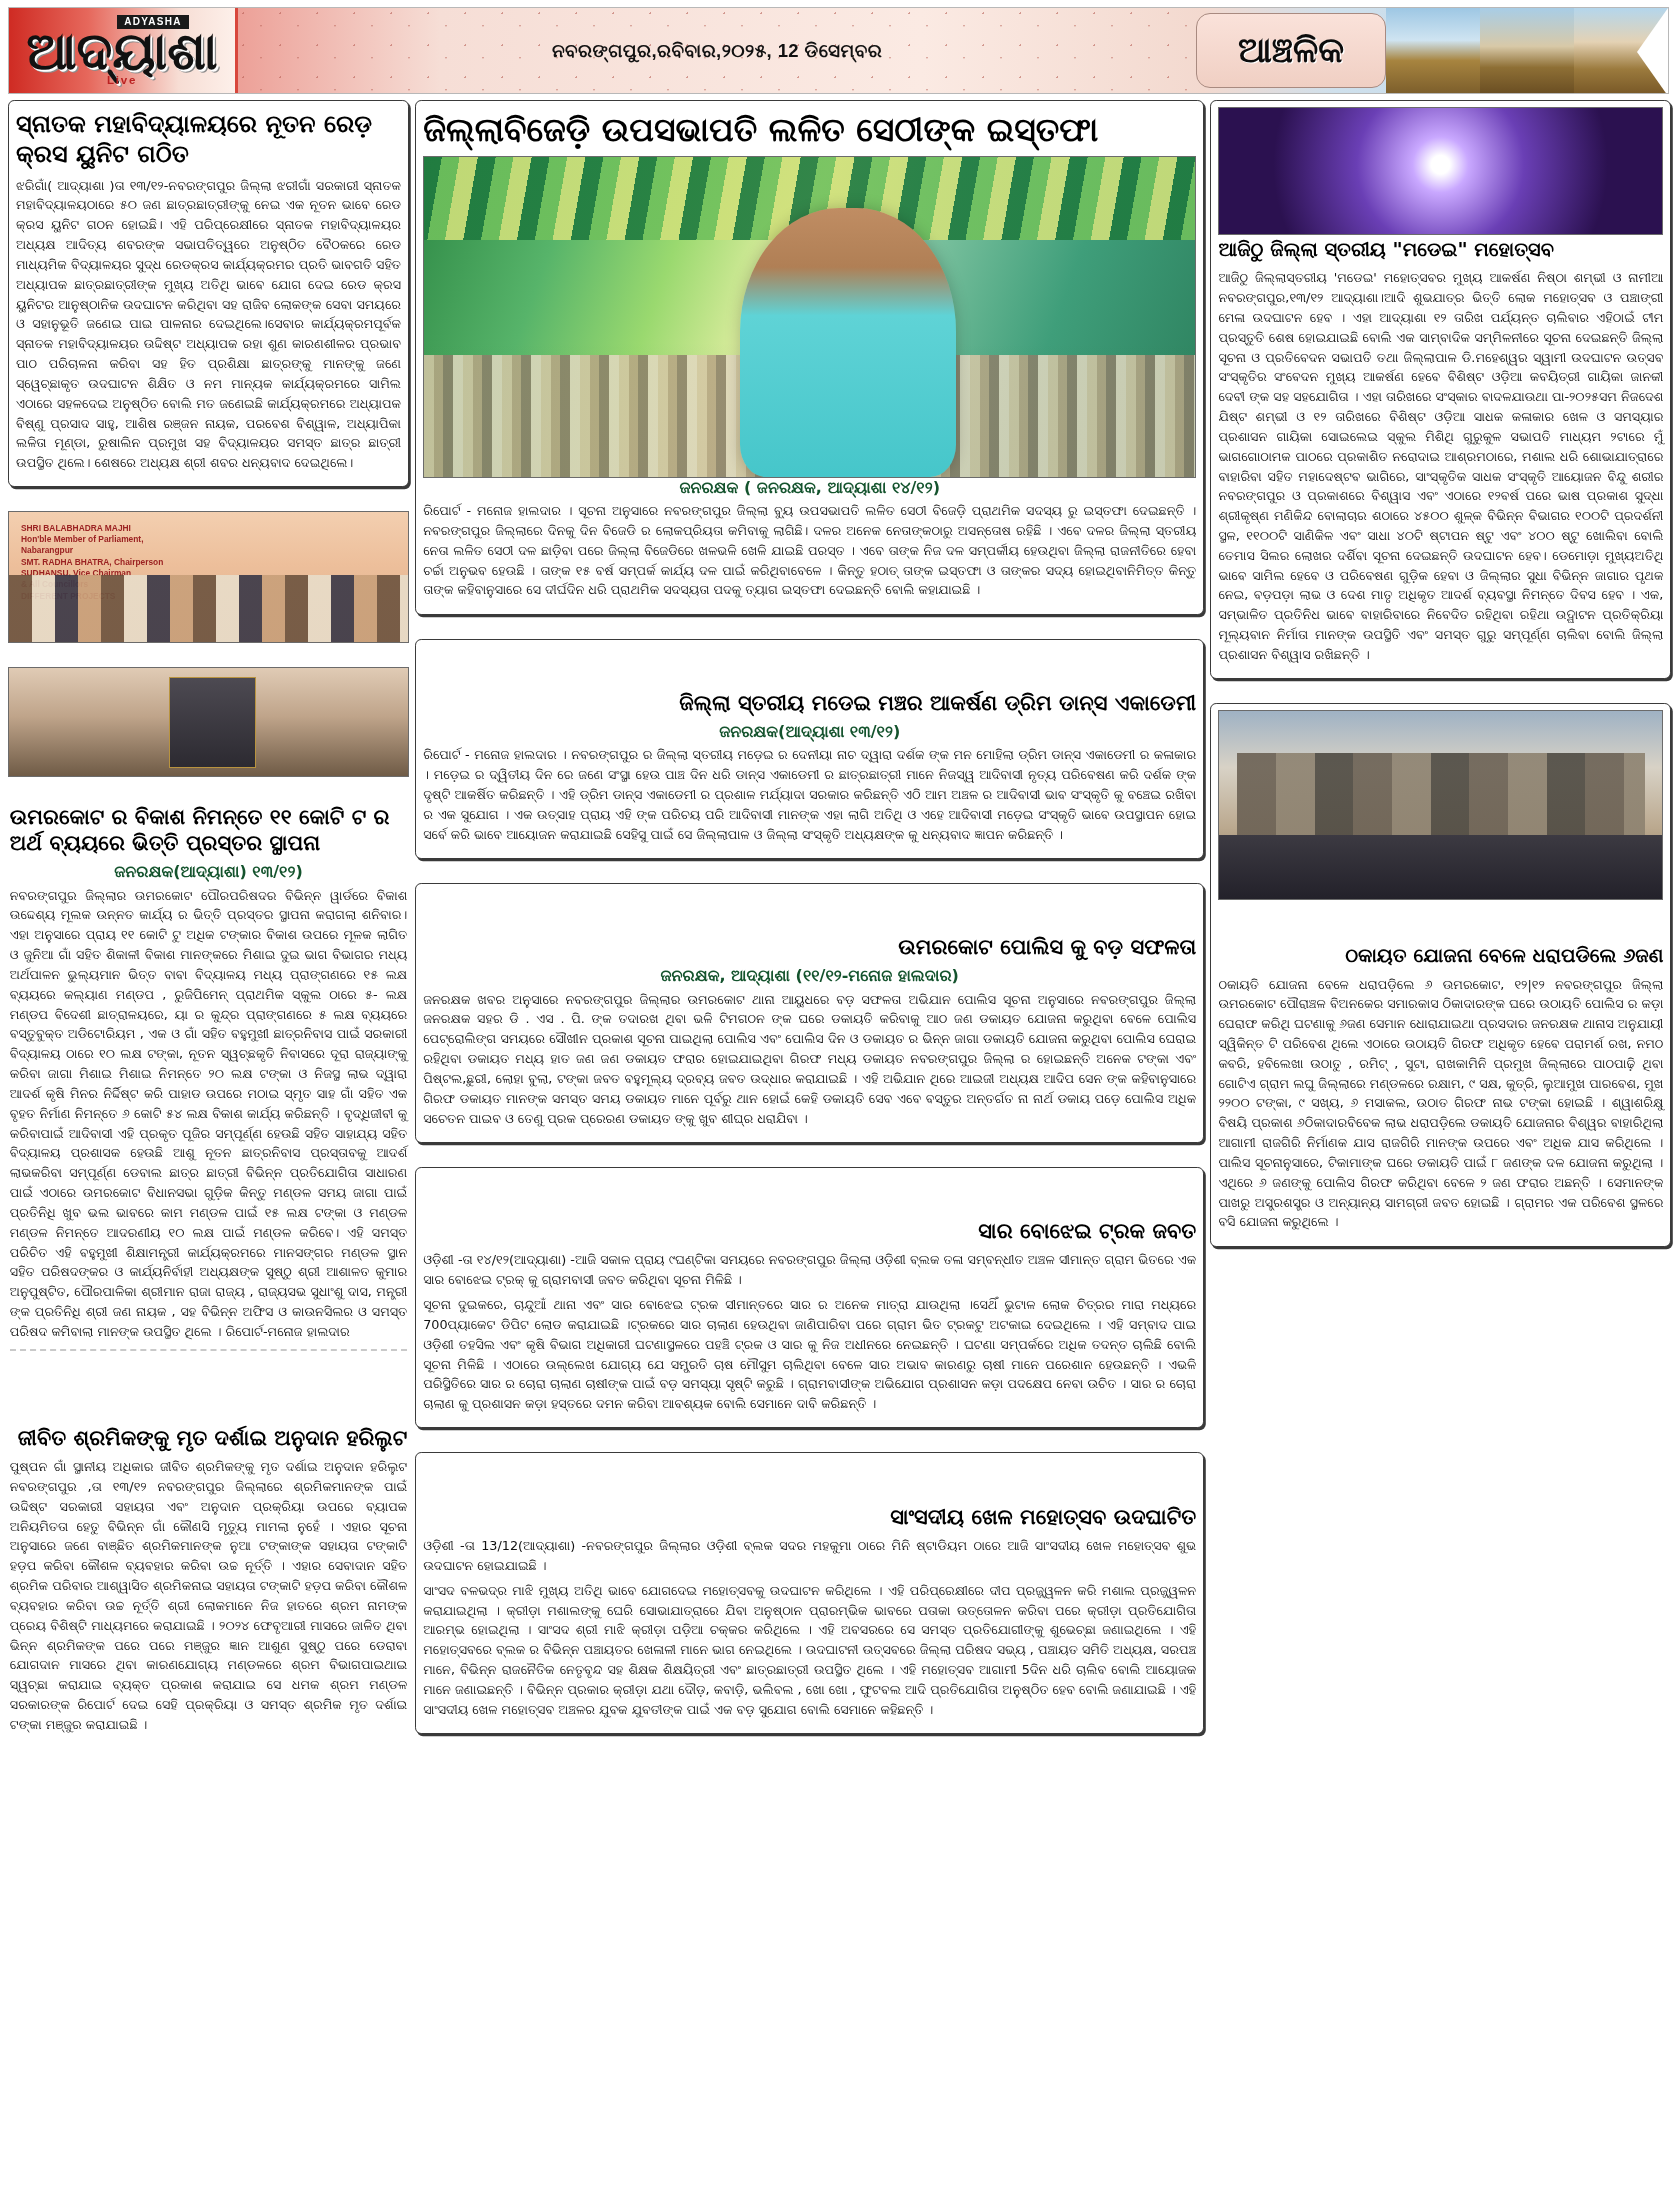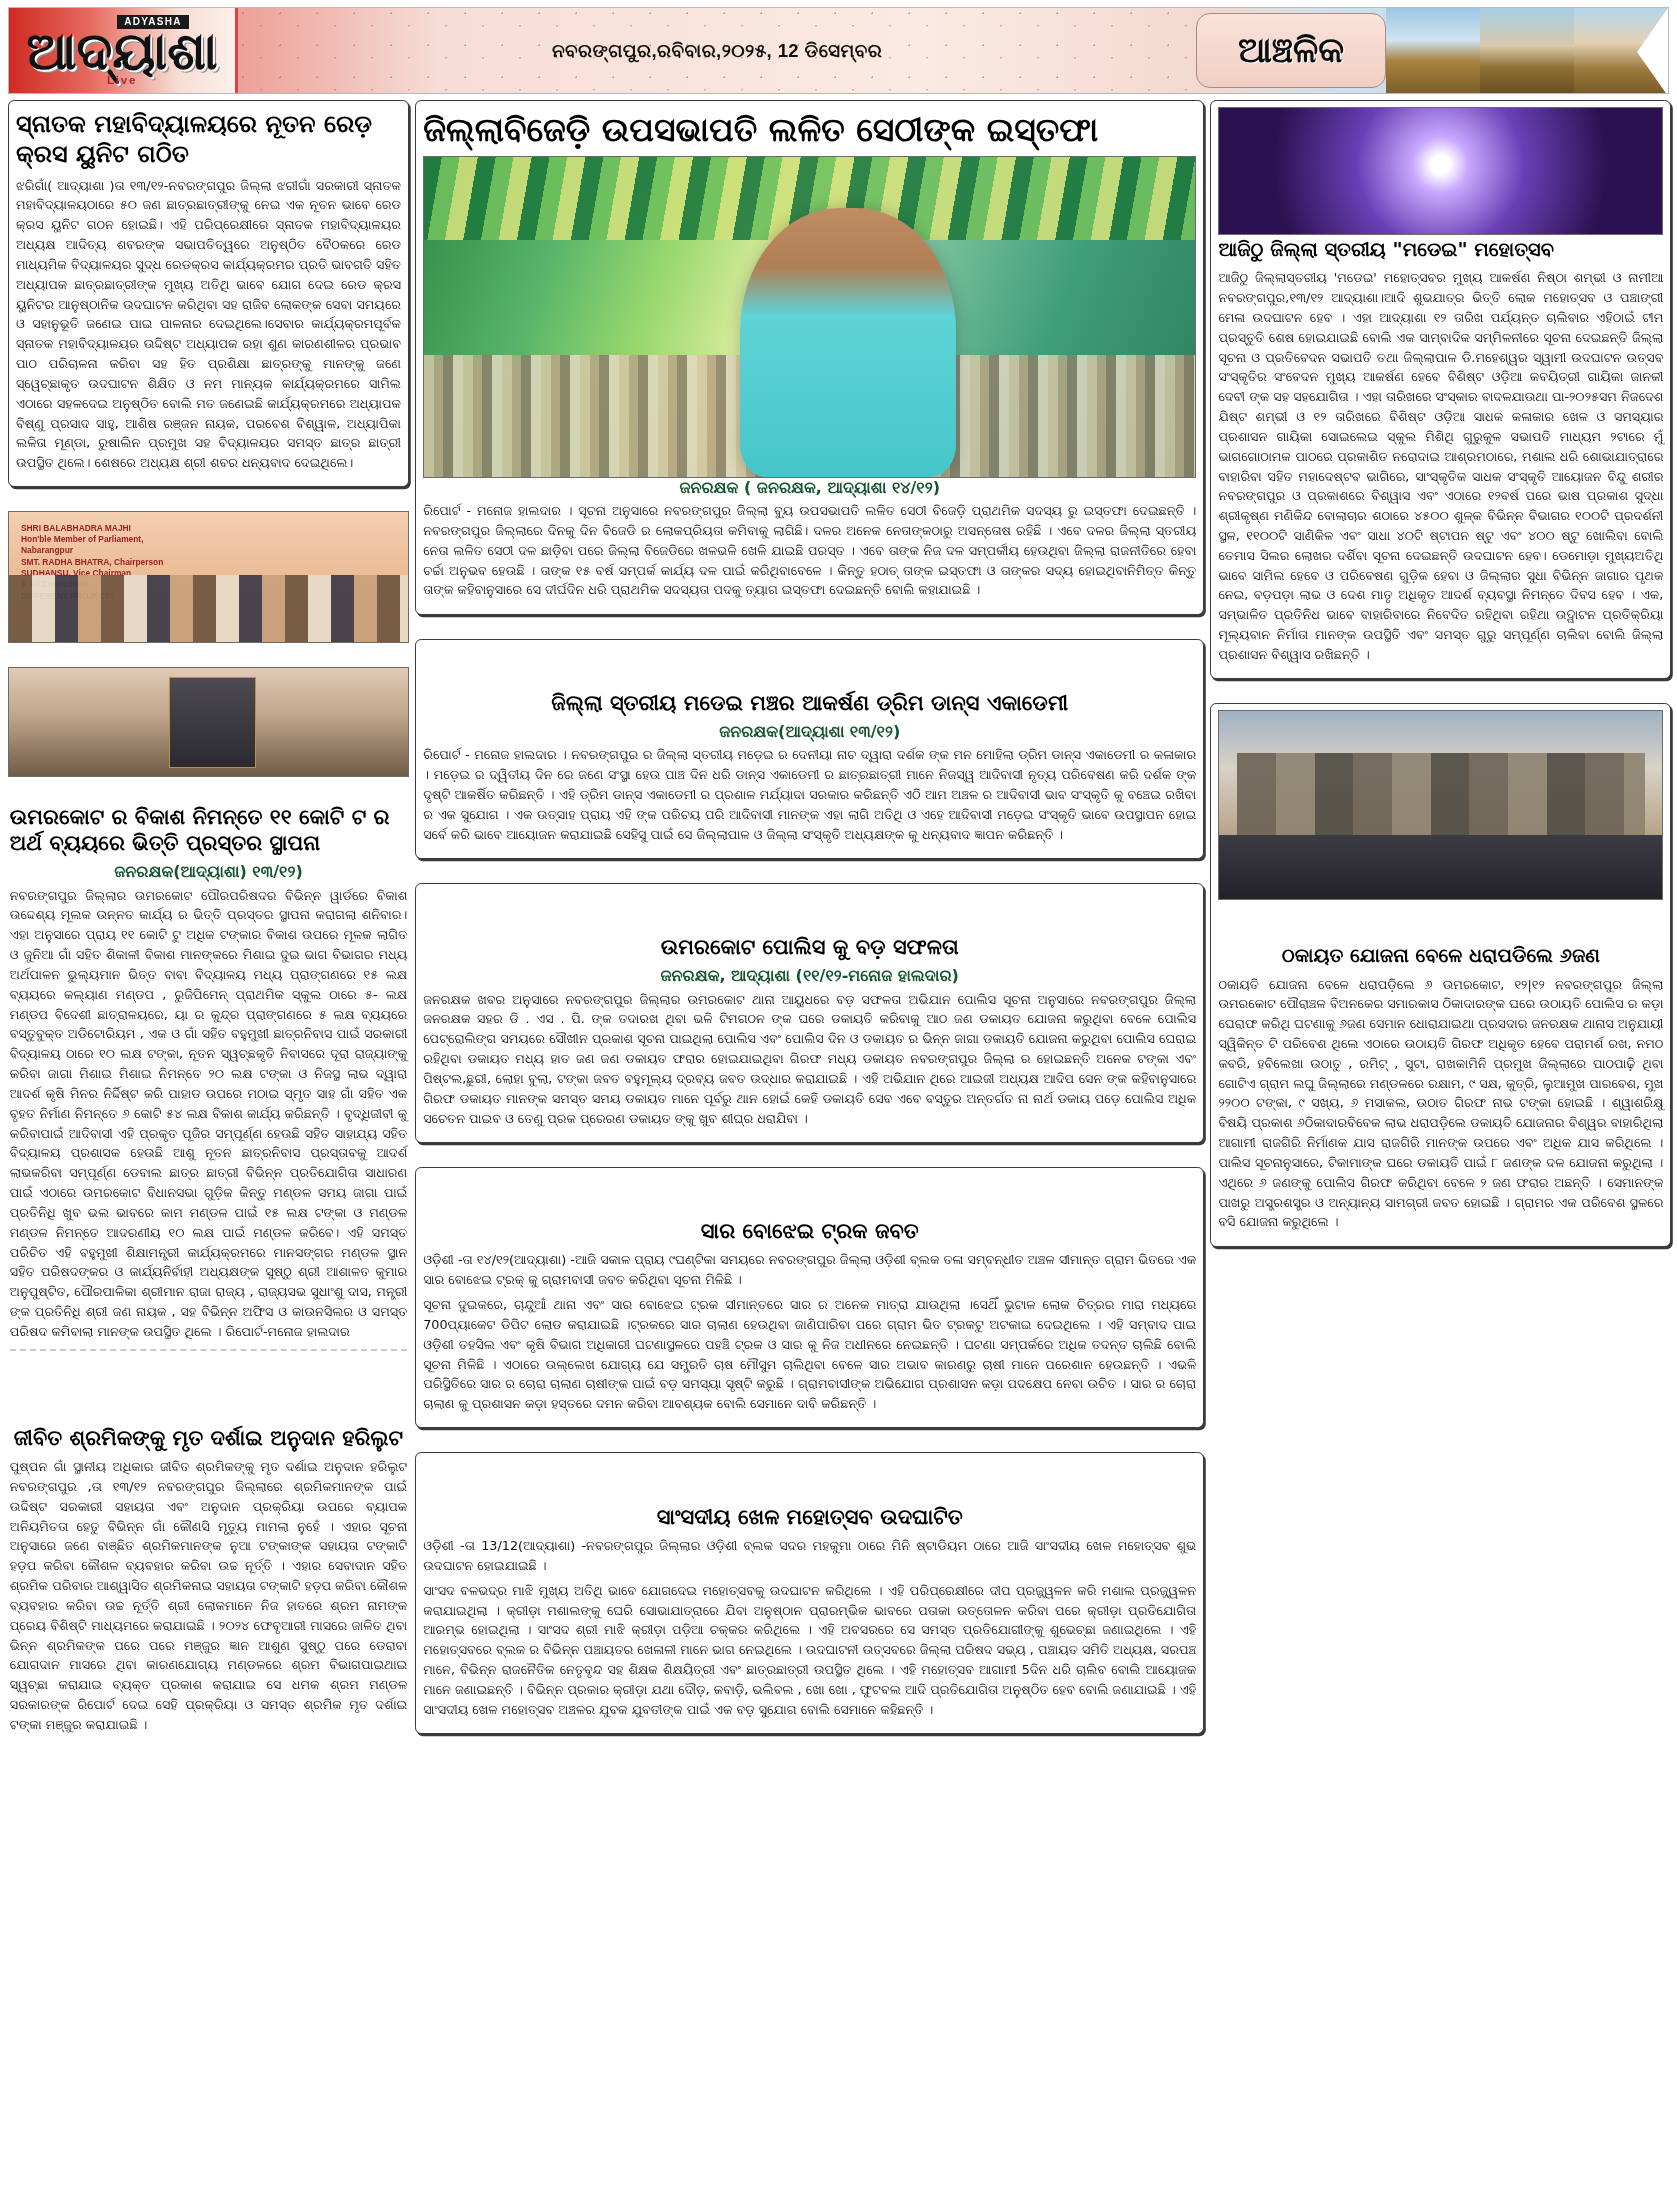--- a/index.html
+++ b/index.html
@@ -102,21 +102,21 @@
   .card.plain { border:none; box-shadow:none; padding:0 1.8px; }
 
   h2.headline {
     margin: 2.6px 0 6.2px 0;
     font-size: 24px; line-height: 1.24; font-weight: bold; color:#000;
     font-family: "DejaVu Sans", sans-serif;
   }
   h2.headline.big { font-size: 33px; line-height:1.2; }
   h2.headline.mid { font-size: 21px; }
   h2.headline.sm  { font-size: 19.4px; }
-  h2.headline.center { text-align:center;margin-top:44px; }
+  h2.headline.center { text-align:right;margin-top:44px; }
 
   p.body {
     margin: 0 0 5.3px 0;
     font-size: 12.8px; line-height: 1.55; color:#111; text-align: justify;
     font-family: "DejaVu Sans", sans-serif;
   }
   p.byline {
     margin: 0 0 4.4px 0; font-size: 16px; font-weight:bold; color:#14532d;
     font-family: "DejaVu Sans", sans-serif;
     text-align: center;

